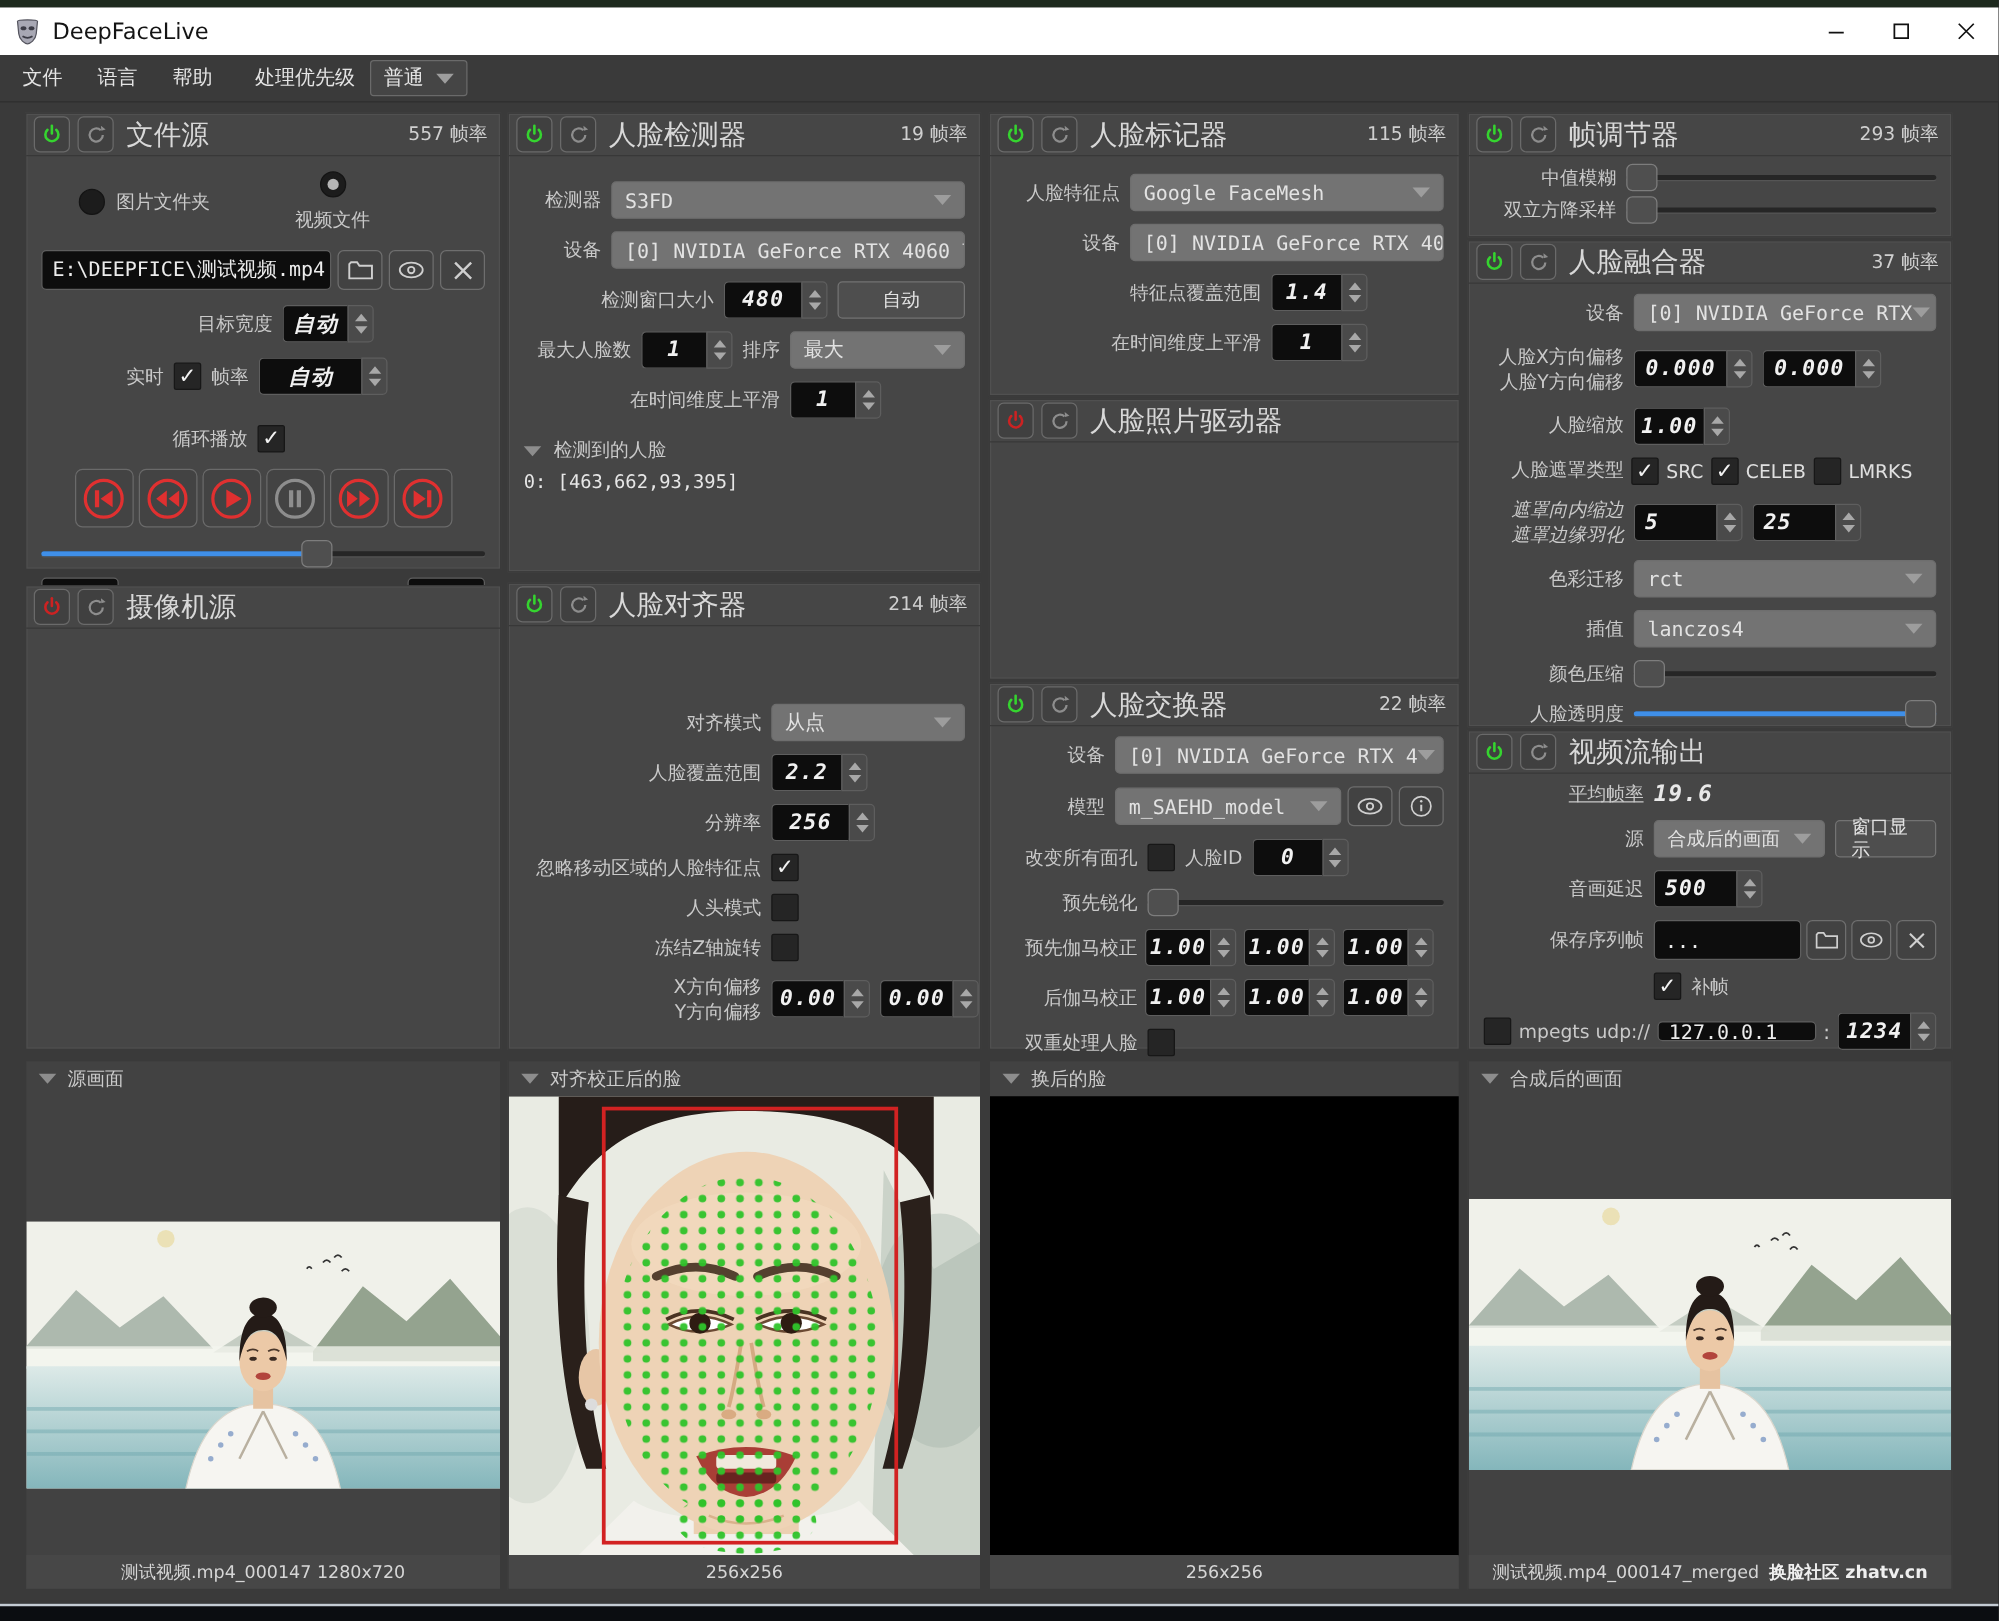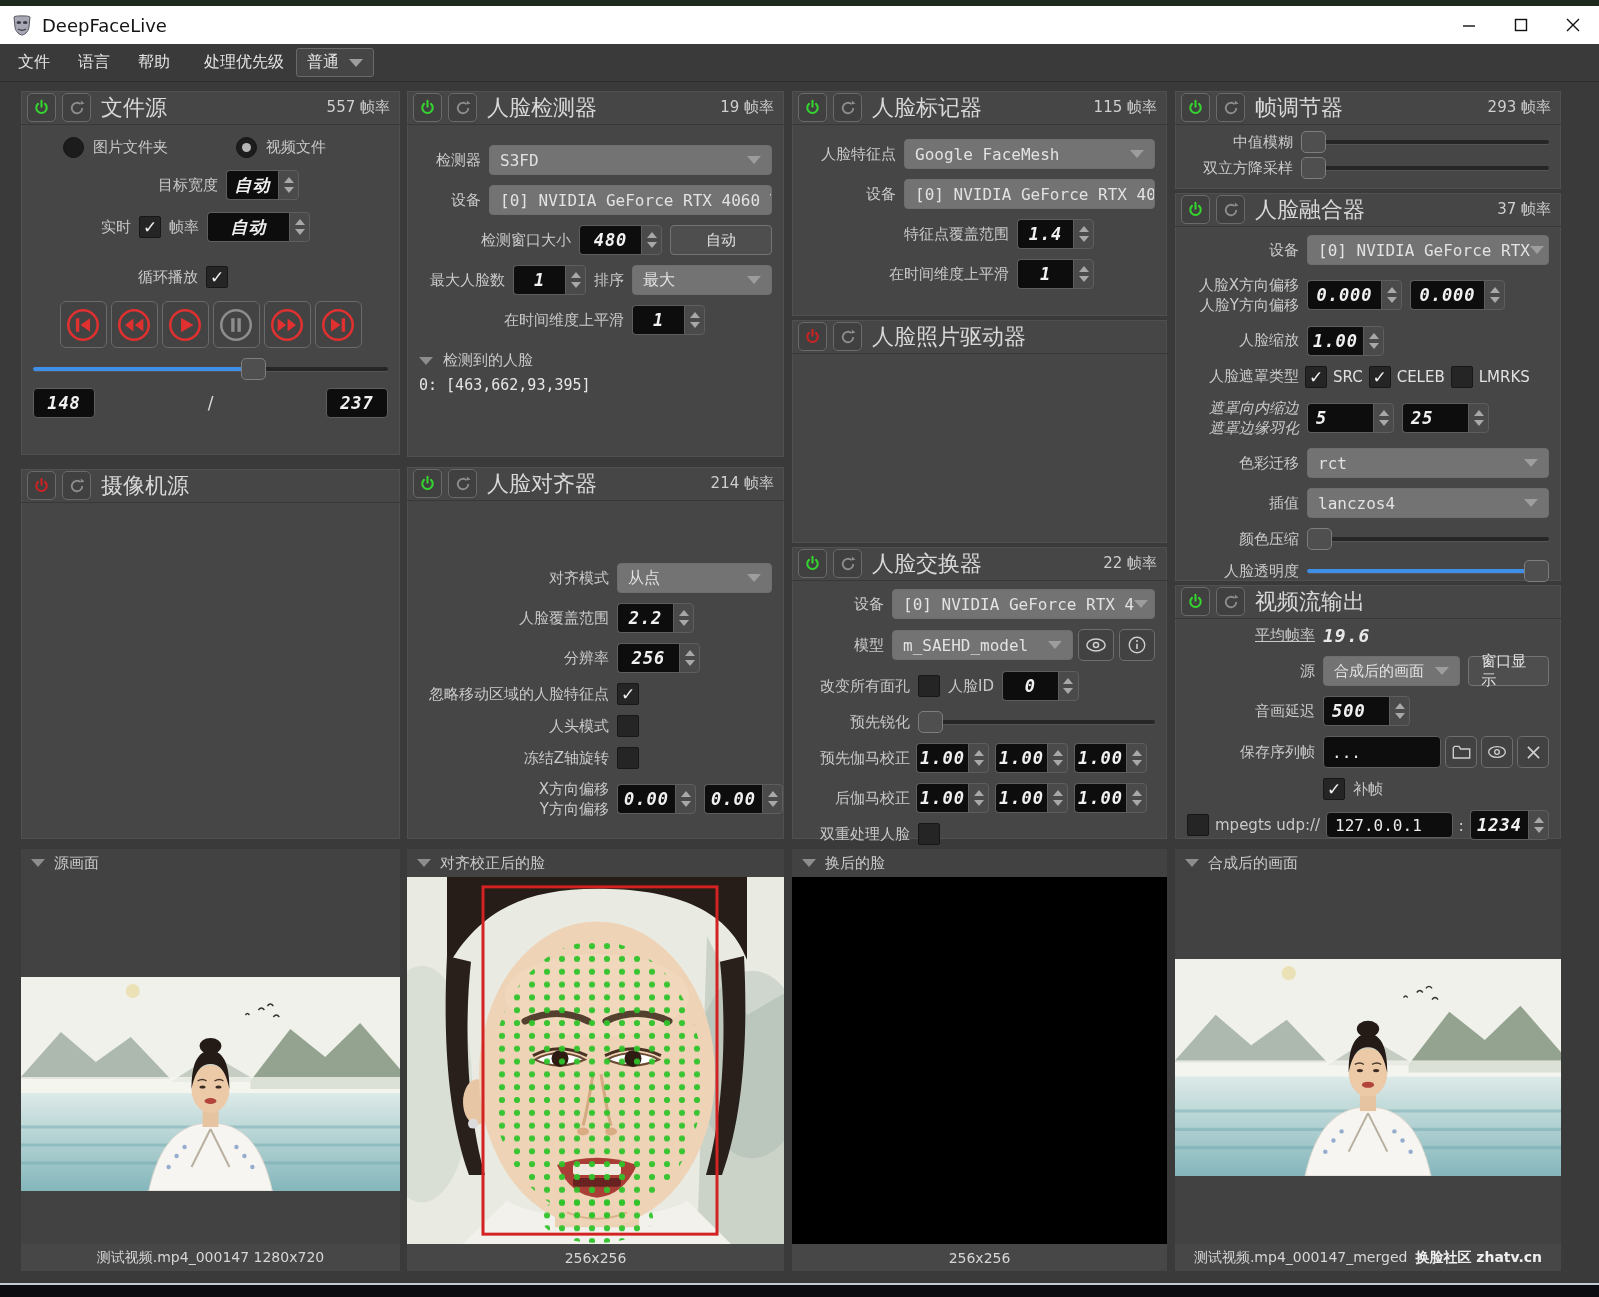--- a/index.html
+++ b/index.html
@@ -196,24 +196,43 @@
           </svg>
         </div>
       <span class="ptitle">文件源</span>
       <span class="fps">557 帧率</span>
     </div>
     <div class="row" style="margin-top:12px;">
       <div style="display:flex;align-items:center;gap:9px;margin-left:30px;">
         <span class="radio"></span>
         <span class="lbl">图片文件夹</span>
       </div>
-      <div style="display:flex;align-items:center;gap:9px;margin-left:60px;">
+      <div style="display:flex;align-items:center;gap:9px;margin-left:60px;flex-direction:column;">
         <span class="radio on"></span>
         <span class="lbl">视频文件</span>
       </div>
+    </div>
+    <div class="row" style="margin-top:14px;gap:5px;">
+      <div class="inp" style="flex:1;">E:\DEEPFICE\测试视频.mp4</div>
+      <div class="ibtn">
+          <svg width="21" height="18" viewBox="0 0 22 18">
+            <path d="M1.5,4 L1.5,16 L20.5,16 L20.5,5.5 L10,5.5 L8,2.5 L3,2.5 Z" fill="none" stroke="#cfcfcf" stroke-width="1.6"></path>
+          </svg>
+        </div>
+      <div class="ibtn">
+          <svg width="22" height="16" viewBox="0 0 24 16">
+            <ellipse cx="12" cy="8" rx="10" ry="6.5" fill="none" stroke="#cfcfcf" stroke-width="1.6"></ellipse>
+            <circle cx="12" cy="8" r="2.8" fill="none" stroke="#cfcfcf" stroke-width="1.6"></circle>
+          </svg>
+        </div>
+      <div class="ibtn">
+          <svg width="15" height="15" viewBox="0 0 14 14">
+            <path d="M1,1 L13,13 M13,1 L1,13" stroke="#cfcfcf" stroke-width="1.8"></path>
+          </svg>
+        </div>
     </div>
     <div class="row" style="margin-top:12px;">
       <span class="lbl" style="width:185px;">目标宽度</span>
       <div class="lcdbox">
         <div class="lcd" style="width:52px;">自动</div>
         <div class="arr">
             <span class="up"></span>
             <span class="dn"></span>
           </div>
       </div>
@@ -855,21 +874,21 @@
         </div>
     </div>
     <div class="row">
       <span style="width:128px;"></span>
       <span class="cb">✓</span>
       <span class="lbl">补帧</span>
     </div>
     <div class="row" style="gap:6px;">
       <span class="cb"></span>
       <span class="lbl">mpegts udp://</span>
-      <div class="inp" style="flex:1;height:26px;">127.0.0.1</div>
+      <div class="inp" style="flex:1;height:16px;">127.0.0.1</div>
       <span style="color:#cfcfcf;">:</span>
       <div class="lcdbox">
           <div class="lcd" style="width:58px;">1234</div>
           <div class="arr">
             <span class="up"></span>
             <span class="dn"></span>
           </div>
         </div>
     </div>
   </div>

